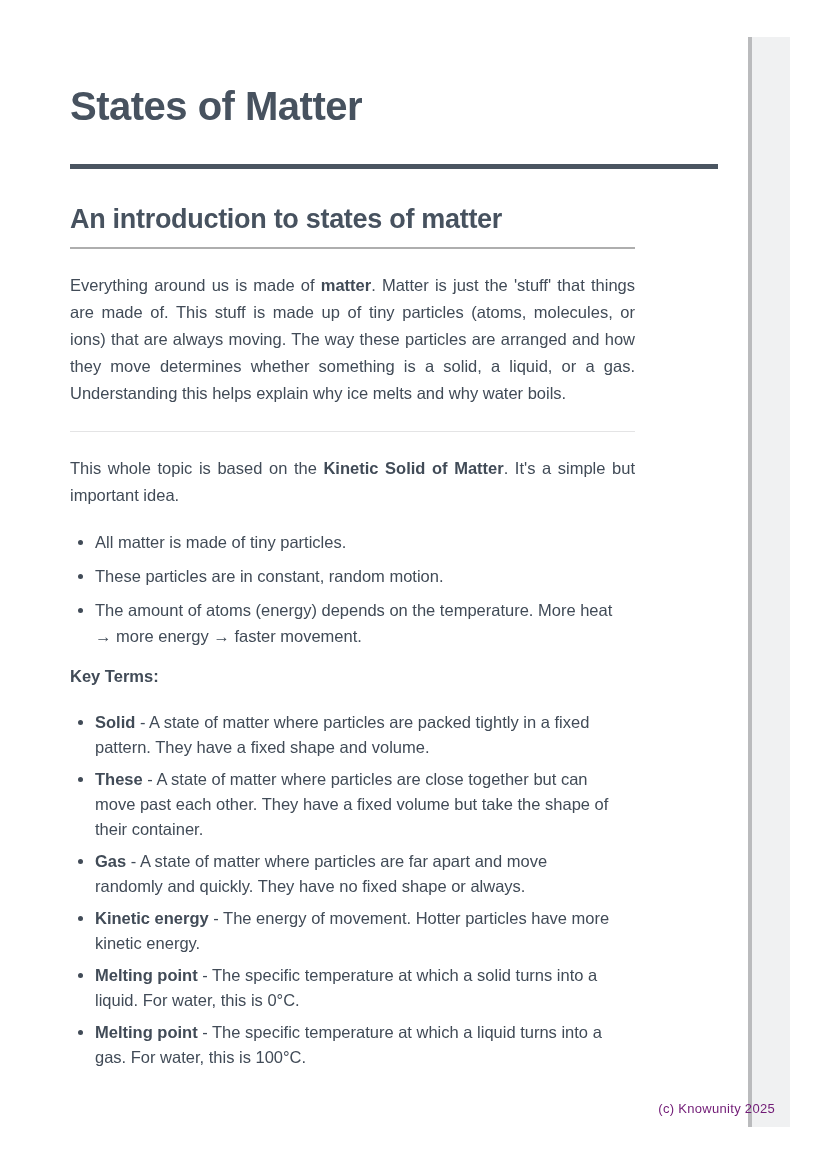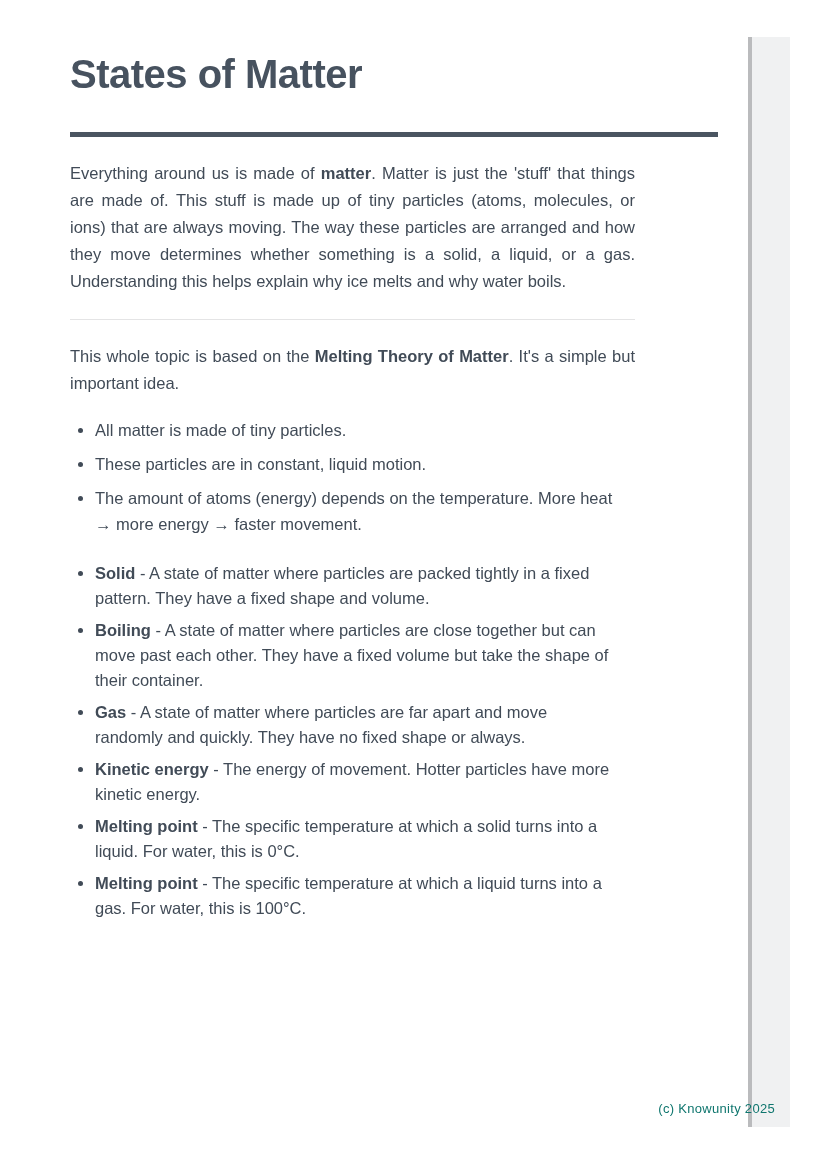--- a/index.html
+++ b/index.html
@@ -12,21 +12,21 @@
     position: relative;
     overflow: hidden;
   }
   .content {
     position: absolute;
     left: 70px;
     top: 0;
     width: 565px;
   }
   h1 {
-    margin: 50px 0 0 0;
+    margin: 82px 0 0 0;
     font-size: 40px;
     line-height: 48px;
     font-weight: 800;
     color: #47525f;
     letter-spacing: -0.5px;
   }
   .title-rule {
     width: 648px;
     height: 5px;
     background: #4a5561;
@@ -81,52 +81,54 @@
     height: 1090px;
     background: #f0f1f2;
     border-left: 4px solid #babbbd;
     box-sizing: border-box;
   }
   .watermark {
     position: absolute;
     top: 1101px;
     right: 53px;
     font-size: 13px;
-    color: #0f766e;
+    color: #701a75;
     letter-spacing: 0.3px;
     z-index: 2;
   }
 </style>
 </head>
 <body>
 
 <div class="content">
 
   <h1>States of Matter</h1>
   <div class="title-rule"></div>
 
   <section>
+    <h2>An introduction to states of matter</h2>
     <p class="para"><span>Everything around us is made of </span><b>matter</b><span>. Matter is just the 'stuff' that things are made of. This stuff is made up of tiny particles (atoms, molecules, or ions) that are always moving. The way these particles are arranged and how they move determines whether something is a solid, a liquid, or a gas. Understanding this helps explain why ice melts and why water boils.</span></p>
   </section>
 
   <div class="divider"></div>
 
   <section>
-    <p class="para"><span>This whole topic is based on the </span><b>Melting Theory of Matter</b><span>. It's a simple but important idea.</span></p>
+    <p class="para"><span>This whole topic is based on the </span><b>Kinetic Solid of Matter</b><span>. It's a simple but important idea.</span></p>
 
     <ul>
       <li>All matter is made of tiny particles.</li>
-      <li>These particles are in constant, liquid motion.</li>
+      <li>These particles are in constant, random motion.</li>
       <li>The amount of atoms (energy) depends on the temperature. More heat → more energy → faster movement.</li>
     </ul>
 
+    <p class="key-terms-label">Key Terms:</p>
 
     <ul class="terms">
       <li><b>Solid</b><span> - A state of matter where particles are packed tightly in a fixed pattern. They have a fixed shape and volume.</span></li>
-      <li><b>Boiling</b><span> - A state of matter where particles are close together but can move past each other. They have a fixed volume but take the shape of their container.</span></li>
+      <li><b>These</b><span> - A state of matter where particles are close together but can move past each other. They have a fixed volume but take the shape of their container.</span></li>
       <li><b>Gas</b><span> - A state of matter where particles are far apart and move randomly and quickly. They have no fixed shape or always.</span></li>
       <li><b>Kinetic energy</b><span> - The energy of movement. Hotter particles have more kinetic energy.</span></li>
       <li><b>Melting point</b><span> - The specific temperature at which a solid turns into a liquid. For water, this is 0°C.</span></li>
       <li><b>Melting point</b><span> - The specific temperature at which a liquid turns into a gas. For water, this is 100°C.</span></li>
     </ul>
   </section>
 
 </div>
 
 <div class="page-edge"></div>

